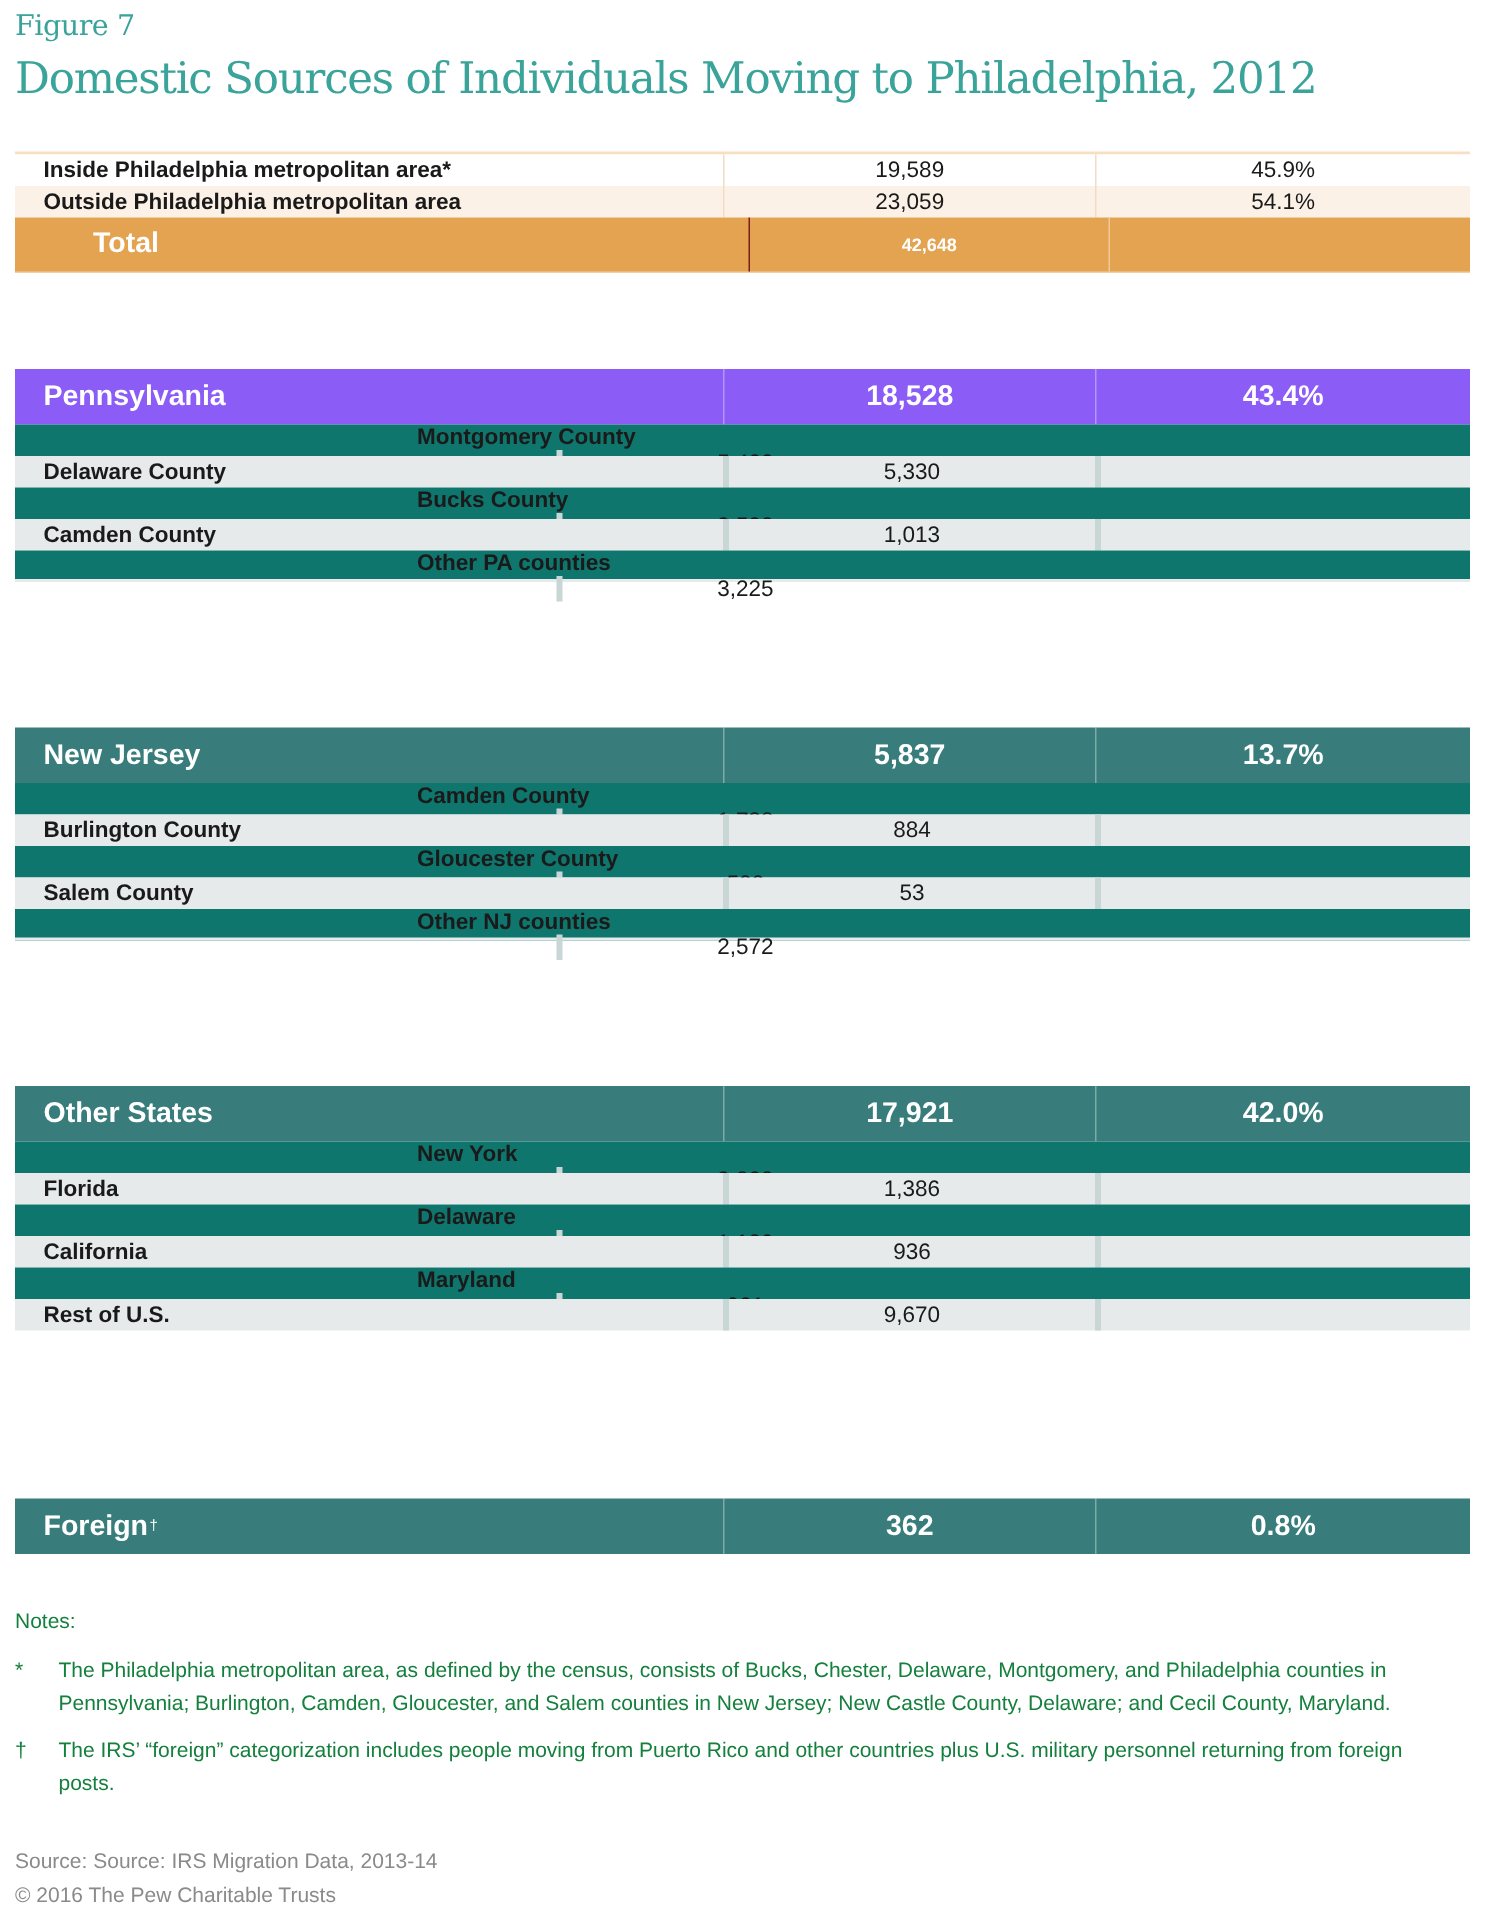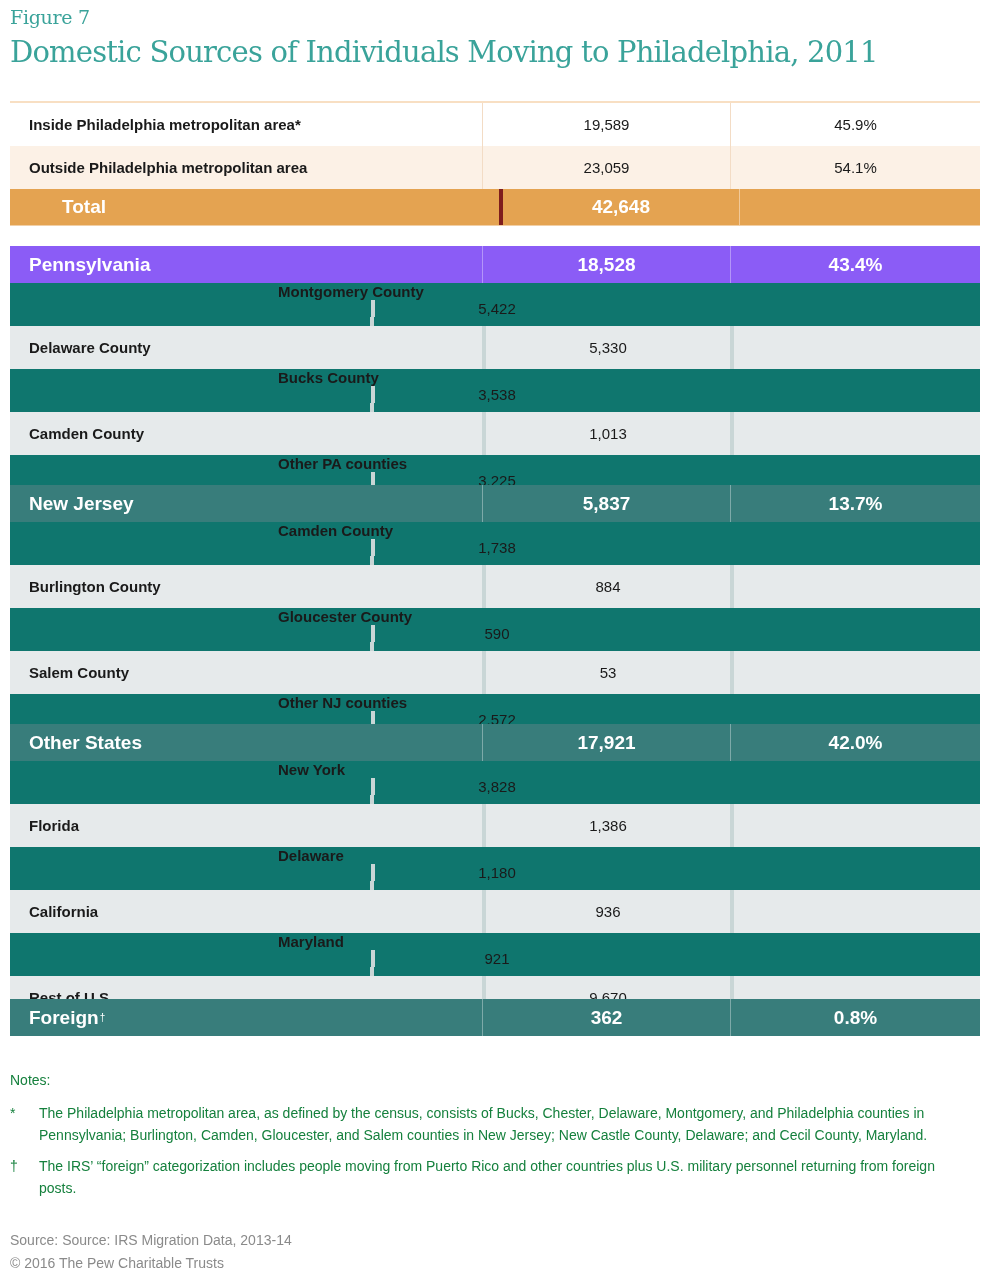--- a/index.html
+++ b/index.html
@@ -3,32 +3,32 @@
 <meta charset="utf-8">
 <style>
   * { box-sizing: border-box; margin: 0; padding: 0; }
   html, body { width: 990px; height: 1284px; background: #ffffff; overflow: hidden; }
   body { position: relative; font-family: "Liberation Sans", sans-serif; color: #1a1a1a; }
 
   .fig-label { position: absolute; left: 10px; top: 6px; font-family: "DejaVu Serif", serif; font-size: 19px; color: #3aa39a; font-weight: 300; letter-spacing: -0.3px; }
   .fig-title { position: absolute; left: 10px; top: 35px; font-family: "DejaVu Serif", serif; font-size: 29px; color: #3aa39a; font-weight: normal; letter-spacing: -0.8px; white-space: nowrap; }
 
   .tbl { position: absolute; left: 10px; width: 970px; }
-  .row { position: relative; height: 43px; display: flex; align-items: center; font-size: 15px; font-weight: bold; }
+  .row { position: relative; height: 21px; display: flex; align-items: center; font-size: 15px; font-weight: bold; }
   .row .c1 { width: 472px; padding-left: 19px; height: 100%; display: flex; align-items: center; }
   .row .c2 { width: 248px; text-align: center; height: 100%; display: flex; align-items: center; justify-content: center; font-weight: normal; }
   .row .c3 { width: 250px; text-align: center; height: 100%; display: flex; align-items: center; justify-content: center; font-weight: normal; }
 
   
   .sum { top: 101px; border-top: 2px solid #f8dfc3; }
   .sum .row .c2, .sum .row .c3 { border-left: 1px solid #f3dcc5; }
   .sum .r-white { background: #ffffff; }
   .sum .r-tint { background: #fcf1e6; }
   .sum .total { background: #e4a351; height: 37px; color: #ffffff; font-size: 19px; border-bottom: 1px solid #f1cfa6; padding-left: 33px; }
-  .sum .total .c2 { font-weight: bold; font-size: 19px; border-left: 4px solid #7f1d1d; }
+  .sum .total .c2 { font-weight: bold; font-size: 12px; border-left: 1px solid #7f1d1d; }
   .sum .total .c3 { border-left: 1px solid #f1c999; }
 
   
   .sec .head { height: 37px; color: #ffffff; font-size: 19px; }
   .sec .head .c2, .sec .head .c3 { font-weight: bold; font-size: 19px; border-left: 1px solid rgba(255,255,255,0.35); }
   .sec .sub .c2 { border-left: 4px solid #c9d6d6; }
   .sec .sub .c3 { border-left: 4px solid #c9d6d6; }
   .sec .sub.alt { background: #e6eaeb; }
   .sec .sub.plain { background: #0f766e; flex-direction: column; }
   .sec .last { border-bottom: 2px solid #e6eaeb; }
@@ -41,21 +41,21 @@
   .notes .hd { margin-bottom: 10px; }
   .note { display: flex; margin-bottom: 8px; }
   .note .mk { width: 29px; flex: none; }
   .note .tx { flex: 1; }
   .src { position: absolute; left: 10px; top: 1229px; font-size: 14px; color: #8a8a8a; line-height: 23px; }
 </style>
 </head>
 <body>
 
 <div class="fig-label">Figure 7</div>
-<h1 class="fig-title">Domestic Sources of Individuals Moving to Philadelphia, 2011</h1>
+<h1 class="fig-title">Domestic Sources of Individuals Moving to Philadelphia, 2012</h1>
 
 <div class="tbl sum">
   <div class="row r-white">
     <div class="c1">Inside Philadelphia metropolitan area*</div>
     <div class="c2">19,589</div>
     <div class="c3">45.9%</div>
   </div>
   <div class="row r-tint">
     <div class="c1">Outside Philadelphia metropolitan area</div>
     <div class="c2">23,059</div>

